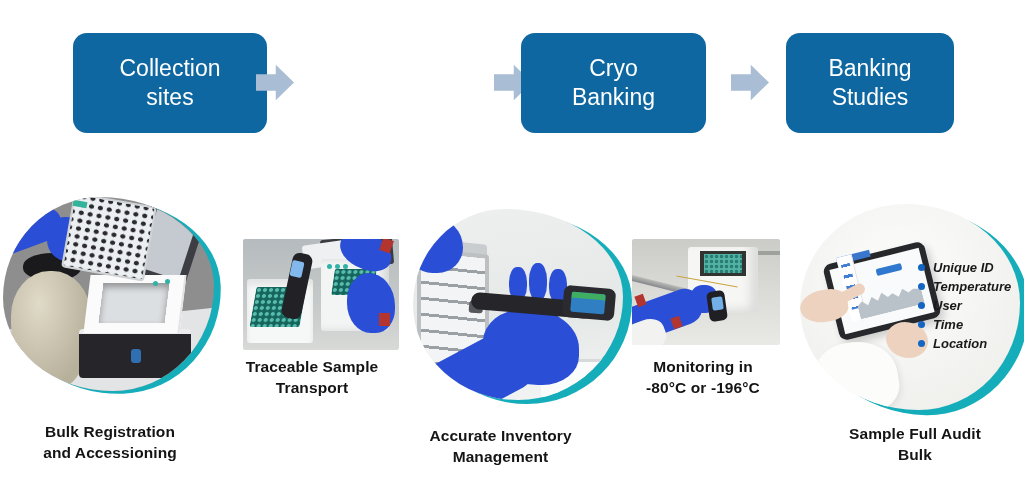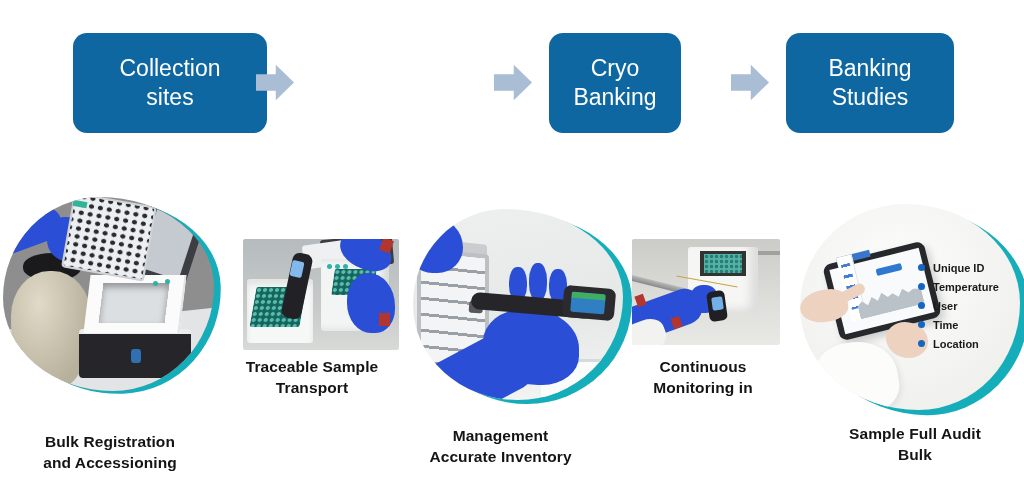--- a/index.html
+++ b/index.html
@@ -109,34 +109,34 @@
   .s5-chart{left:56px;top:76px;width:66px;height:32px;background:#b9c1c9;transform:rotate(-14deg);
     clip-path:polygon(0 100%,0 58%,8% 46%,16% 62%,24% 40%,32% 56%,40% 34%,48% 52%,56% 44%,64% 60%,72% 38%,80% 54%,88% 46%,100% 52%,100% 100%);}
   .s5-hand1{left:0px;top:86px;width:48px;height:32px;background:#edd2c0;border-radius:50% 40% 40% 50%;transform:rotate(-10deg);}
   .s5-fing{left:36px;top:84px;width:30px;height:11px;background:#edd2c0;border-radius:6px;transform:rotate(-28deg);}
   .s5-hand2{left:86px;top:118px;width:42px;height:36px;background:#edd2c0;border-radius:45% 55% 45% 55%;}
   .s5-sleeve{left:16px;top:138px;width:82px;height:72px;background:#fcfcfb;border-radius:40% 50% 35% 45%;transform:rotate(-8deg);
     box-shadow:2px 2px 6px rgba(0,0,0,.08);}
   .audit{position:absolute;left:118px;top:54px;z-index:5;}
   .audit-row{display:flex;align-items:center;gap:8px;height:19px;}
   .audit-dot{width:7px;height:7px;border-radius:50%;background:#1565c2;flex:0 0 auto;}
-  .audit-label{font-size:11px;font-weight:700;color:#1a1a1a;white-space:nowrap;}
+  .audit-label{font-size:13px;font-weight:700;color:#1a1a1a;white-space:nowrap;font-style:italic;}
 </style>
 </head>
 <body>
 
 <div id="canvas">
 
   <div class="flow-box" style="left:73px;width:194px;">
     <span>Collection</span>
     <span>sites</span>
   </div>
   <div class="flow-arrow" style="left:256px;"></div>
   <div class="flow-arrow" style="left:494px;"></div>
-  <div class="flow-box" style="left:549px;width:132px;">
+  <div class="flow-box" style="left:521px;width:185px;">
     <span>Cryo</span>
     <span>Banking</span>
   </div>
   <div class="flow-arrow" style="left:731px;"></div>
   <div class="flow-box" style="left:786px;width:168px;">
     <span>Banking</span>
     <span>Studies</span>
   </div>
 
   <div id="f1" class="blob" style="left:3px;top:197px;width:211px;height:194px;">
@@ -152,21 +152,21 @@
       <div class="sp s1-box"></div>
       <div class="sp s1-open"></div>
       <div class="sp s1-led" style="left:150px;top:84px;"></div>
       <div class="sp s1-led" style="left:162px;top:82px;"></div>
       <div class="sp s1-arm"></div>
       <div class="sp s1-hand"></div>
       <div class="sp s1-rack"></div>
       <div class="sp s1-tab"></div>
     </div>
   </div>
-  <div class="caption" style="left:15px;top:432px;width:190px;">
+  <div class="caption" style="left:15px;top:422px;width:190px;">
     <span>Bulk Registration</span>
     <span>and Accessioning</span>
   </div>
 
   <div class="rect-photo" style="left:243px;top:239px;width:156px;height:111px;background:linear-gradient(#b5bbbe,#c8cbca 65%,#d8dad8);">
     <div class="sp s2-darklid"></div>
     <div class="sp s2-whitelid"></div>
     <div class="sp s2-rbox"></div>
     <div class="sp s2-rrack"></div>
     <div class="sp s1-led" style="left:84px;top:25px;"></div>
@@ -198,42 +198,42 @@
       <div class="sp s3-fing1"></div>
       <div class="sp s3-fing2"></div>
       <div class="sp s3-fing3"></div>
       <div class="sp s3-wandtip"></div>
       <div class="sp s3-wand"></div>
       <div class="sp s3-head"></div>
       <div class="sp s3-headscr"></div>
     </div>
   </div>
   <div class="caption" style="left:408px;top:426px;width:185px;">
+    <span>Accurate Inventory</span>
     <span>Management</span>
-    <span>Accurate Inventory</span>
   </div>
 
   <div class="rect-photo" style="left:632px;top:239px;width:148px;height:106px;background:linear-gradient(#cbccc8,#dcdcd8 55%,#e9e9e5);">
     <div class="sp s4-rod1"></div>
     <div class="sp s4-rod2"></div>
     <div class="sp s4-box"></div>
     <div class="sp s4-open"></div>
     <div class="sp s4-rack"></div>
     <div class="sp s4-wire"></div>
     <div class="sp s4-arm"></div>
     <div class="sp s4-red1"></div>
     <div class="sp s4-red2"></div>
     <div class="sp s4-cuff"></div>
     <div class="sp s4-hand"></div>
     <div class="sp s4-dev"></div>
     <div class="sp s4-devscr"></div>
   </div>
   <div class="caption" style="left:613px;top:357px;width:180px;">
-    <span>Continuous</span>
     <span>Monitoring in</span>
+    <span>-80°C or -196°C</span>
   </div>
 
   <div id="f5" class="blob" style="left:800px;top:204px;width:220px;height:206px;">
     <div class="teal-blob"></div>
     <div class="photo">
       <div class="sp s5-tab"></div>
       <div class="sp s5-scrn"></div>
       <div class="sp s5-head"></div>
       <div class="sp s5-side"></div>
       <div class="sp s5-btn"></div>

